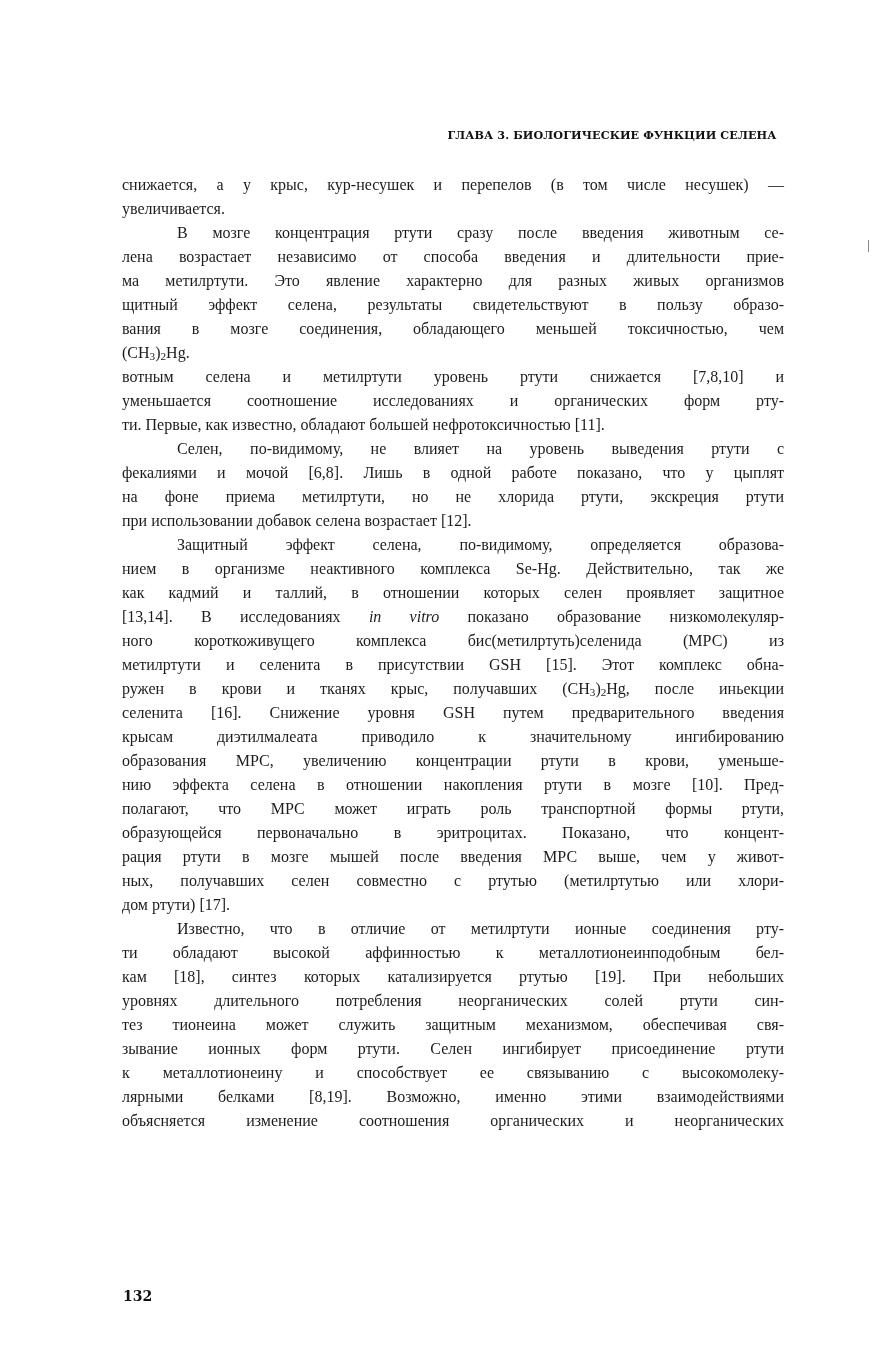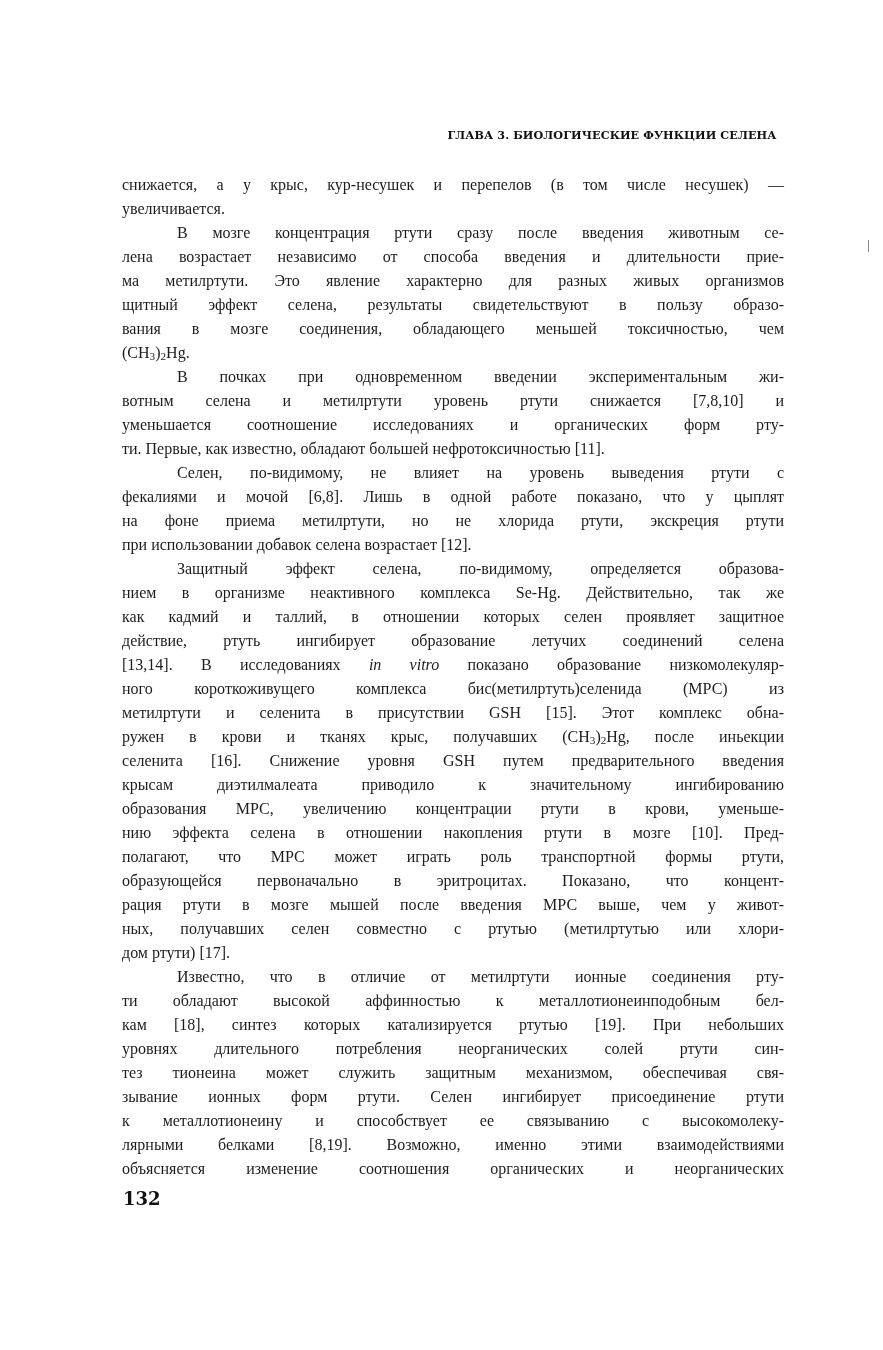--- a/index.html
+++ b/index.html
@@ -56,24 +56,24 @@
     text-align-last: left;
   }
   .line.indent {
     padding-left: 55px;
   }
   .it { font-style: italic; }
   sub { font-size: 0.7em; vertical-align: -0.2em; line-height: 0; }
   .page-number {
     position: absolute;
     left: 123px;
-    top: 1188px;
+    top: 1288px;
     font-family: "DejaVu Serif", "Liberation Serif", serif;
     font-weight: bold;
-    font-size: 18px;
+    font-size: 14px;
     color: #111;
   }
   .scan-artifact {
     position: absolute;
     left: 868px;
     top: 240px;
     width: 1px;
     height: 12px;
     background: #8a8a8a;
   }
@@ -95,38 +95,36 @@
     <div>
       <span class="line indent">В мозге концентрация ртути сразу после введения животным се-</span>
       <span class="line">лена возрастает независимо от способа введения и длительности прие-</span>
       <span class="line">ма метилртути. Это явление характерно для разных живых организмов</span>
       <span class="line">щитный эффект селена, результаты свидетельствуют в пользу образо-</span>
       <span class="line">вания в мозге соединения, обладающего меньшей токсичностью, чем</span>
       <span class="line last"><span>(CH</span><sub>3</sub><span>)</span><sub>2</sub><span>Hg.</span></span>
     </div>
 
     <div>
-      <span class="line indent">В почках при одновременном введении экспериментальным жи-</span>
       <span class="line">вотным селена и метилртути уровень ртути снижается [7,8,10] и</span>
       <span class="line">уменьшается соотношение исследованиях и органических форм рту-</span>
       <span class="line last">ти. Первые, как известно, обладают большей нефротоксичностью [11].</span>
     </div>
 
     <div>
       <span class="line indent">Селен, по-видимому, не влияет на уровень выведения ртути с</span>
       <span class="line">фекалиями и мочой [6,8]. Лишь в одной работе показано, что у цыплят</span>
       <span class="line">на фоне приема метилртути, но не хлорида ртути, экскреция ртути</span>
       <span class="line last">при использовании добавок селена возрастает [12].</span>
     </div>
 
     <div>
       <span class="line indent">Защитный эффект селена, по-видимому, определяется образова-</span>
       <span class="line">нием в организме неактивного комплекса Se-Hg. Действительно, так же</span>
       <span class="line">как кадмий и таллий, в отношении которых селен проявляет защитное</span>
-      <span class="line">действие, ртуть ингибирует образование летучих соединений селена</span>
       <span class="line"><span>[13,14]. В исследованиях </span><span class="it">in vitro</span><span> показано образование низкомолекуляр-</span></span>
       <span class="line">ного короткоживущего комплекса бис(метилртуть)селенида (МРС) из</span>
       <span class="line">метилртути и селенита в присутствии GSH [15]. Этот комплекс обна-</span>
       <span class="line"><span>ружен в крови и тканях крыс, получавших (CH</span><sub>3</sub><span>)</span><sub>2</sub><span>Hg, после иньекции</span></span>
       <span class="line">селенита [16]. Снижение уровня GSH путем предварительного введения</span>
       <span class="line">крысам диэтилмалеата приводило к значительному ингибированию</span>
       <span class="line">образования МРС, увеличению концентрации ртути в крови, уменьше-</span>
       <span class="line">нию эффекта селена в отношении накопления ртути в мозге [10]. Пред-</span>
       <span class="line">полагают, что МРС может играть роль транспортной формы ртути,</span>
       <span class="line">образующейся первоначально в эритроцитах. Показано, что концент-</span>

